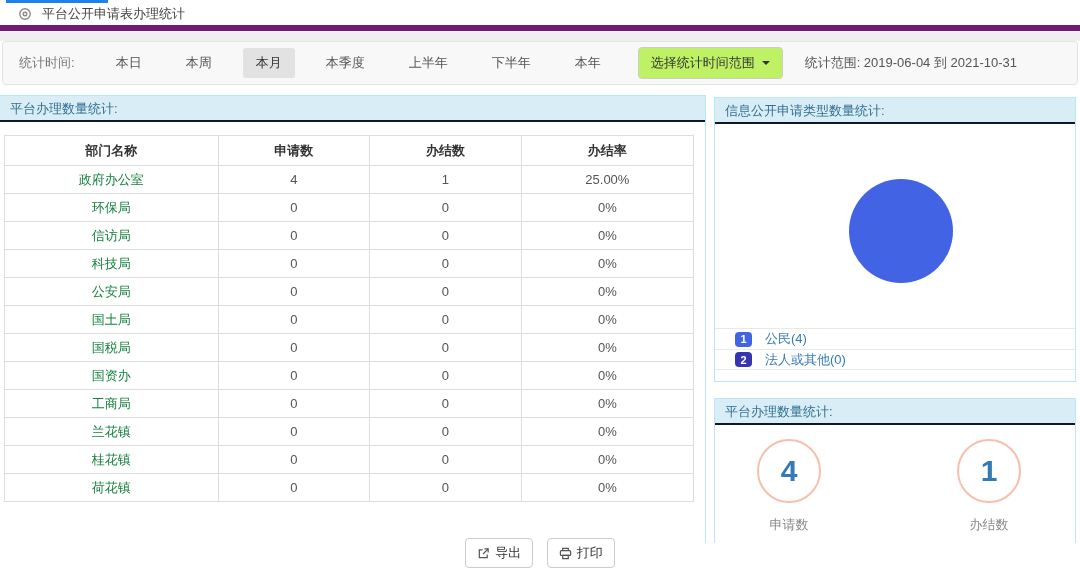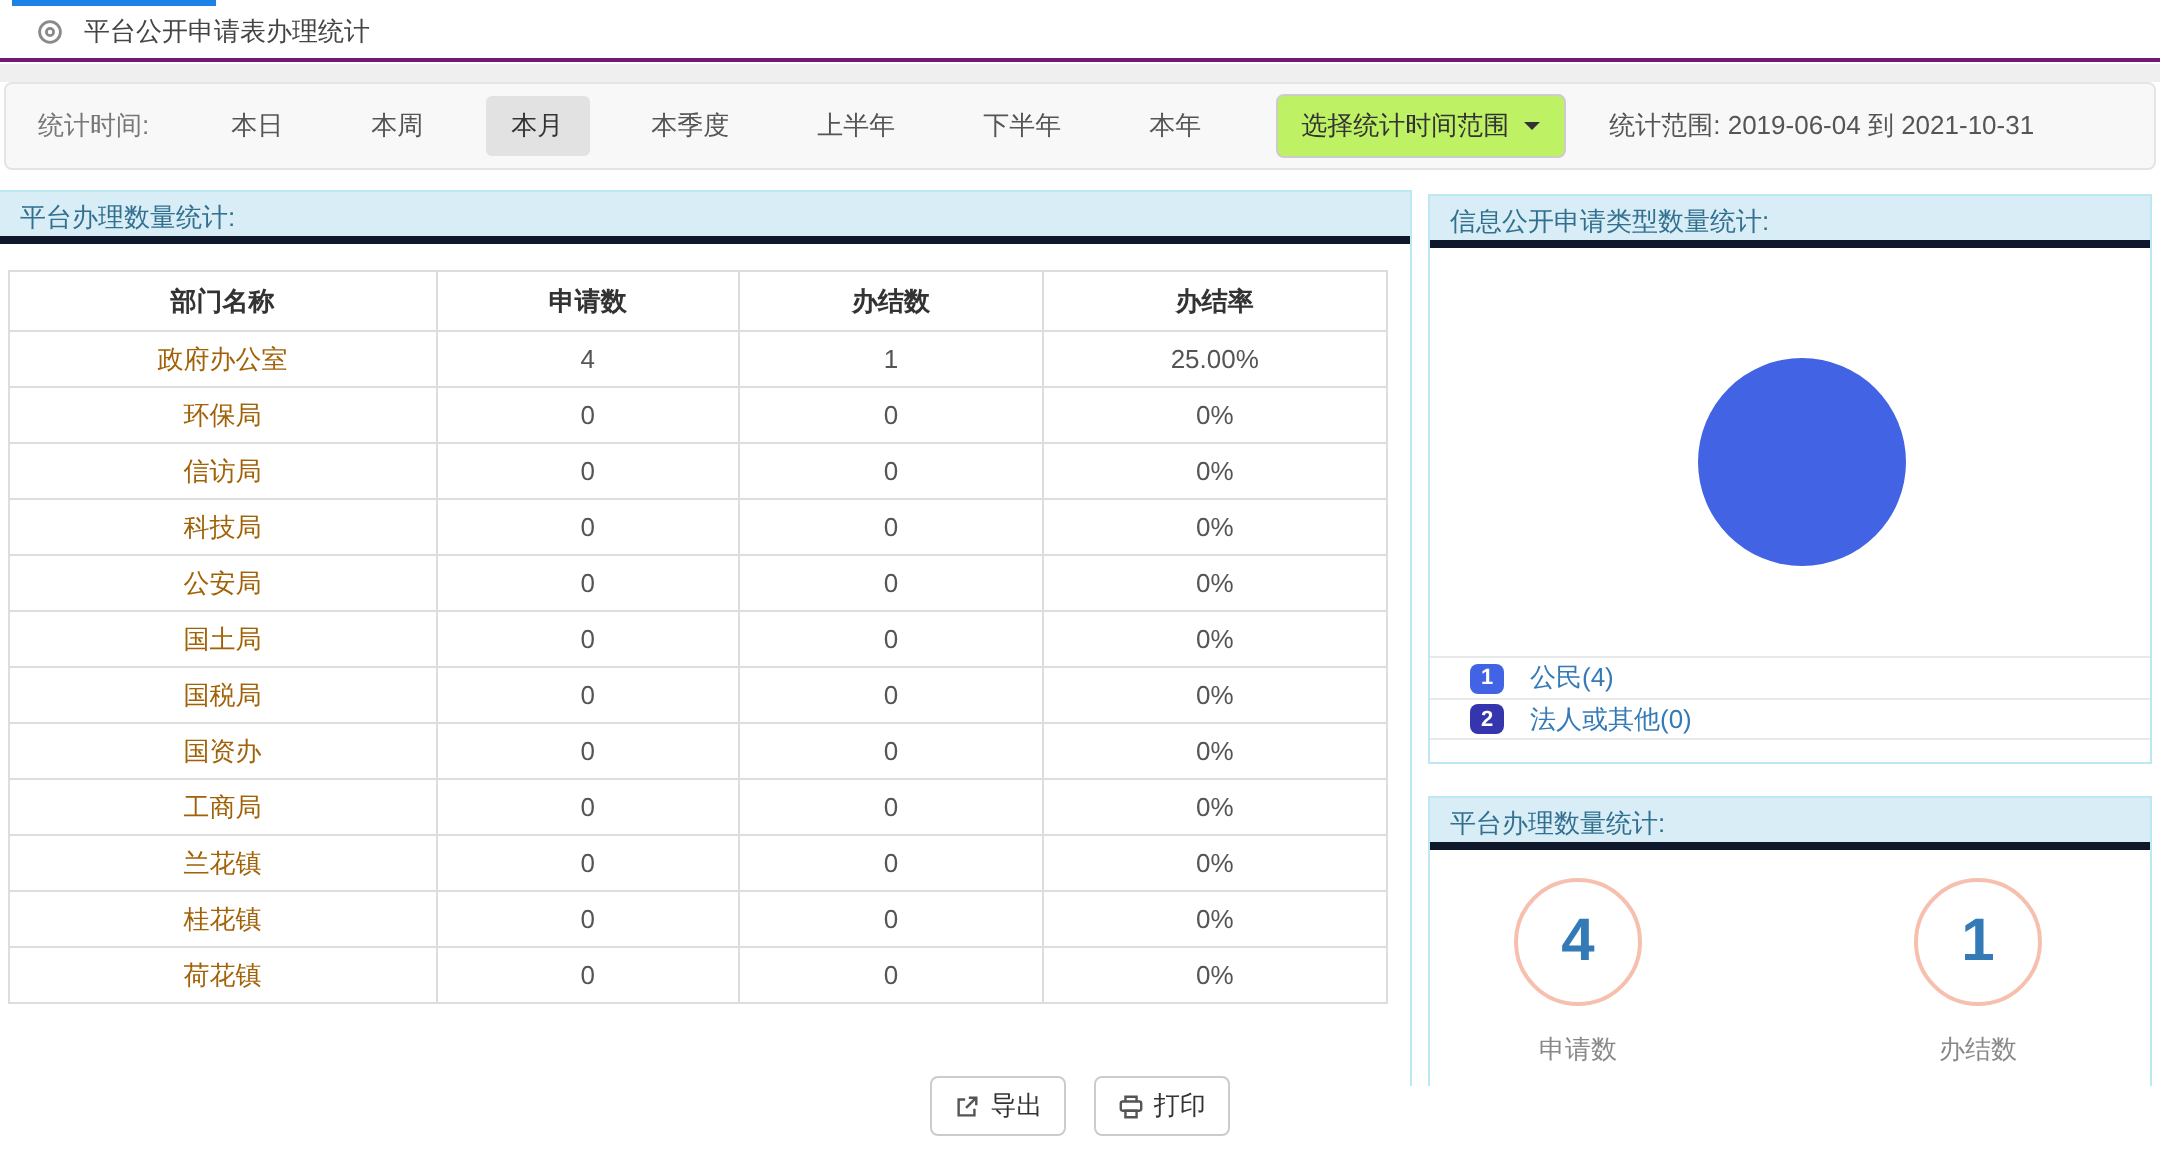--- a/index.html
+++ b/index.html
@@ -3,21 +3,21 @@
 <meta charset="utf-8">
 <style>
   * { margin:0; padding:0; box-sizing:border-box; }
   html,body { width:1080px; height:587px; background:#fff; overflow:hidden;
     font-family:"Liberation Sans","DejaVu Sans",sans-serif; font-size:13px; color:#333; }
   .app { position:relative; width:1080px; height:587px; background:#fff; overflow:hidden; }
 
   
   .tab-indicator { position:absolute; left:6px; top:0; width:102px; height:3px; background:#1c82e8; }
   .titlebar { position:absolute; left:0; top:3px; width:1080px; height:28px; background:#fff;
-    border-bottom:2px solid #701a75; display:flex; align-items:center; padding-left:18px; }
+    border-bottom:6px solid #701a75; display:flex; align-items:center; padding-left:18px; }
   .titlebar .eye { margin-right:10px; display:inline-flex; }
   .titlebar .title { color:#444; font-size:13px; }
 
   .gray-strip { position:absolute; left:0; top:32px; width:1080px; height:9px; background:#efefef; }
 
   
   .filter-well { position:absolute; left:2px; top:41px; width:1076px; height:44px;
     background:#f8f8f8; border:1px solid #e4e4e4; border-radius:4px;
     display:flex; align-items:center; padding:0 16px; }
   .filter-label { color:#777; margin-right:28px; }
@@ -27,28 +27,28 @@
     padding:6px 12px; color:#333; font-size:13px; display:inline-flex; align-items:center; cursor:pointer; }
   .caret { display:inline-block; margin-left:7px; width:0; height:0;
     border-left:4px solid transparent; border-right:4px solid transparent; border-top:4px solid #333; }
   .range-text { margin-left:22px; color:#555; }
 
   
   .content { position:absolute; left:0; top:95px; width:1080px; height:448px; overflow:hidden; }
 
   .panel { border:1px solid #bce8f1; background:#fff; }
   .panel-heading { height:26px; line-height:25px; background:#d9edf7; color:#31708f;
-    padding-left:10px; border-bottom:4px solid #0f172a; font-size:13px; }
+    padding-left:10px; border-bottom:2px solid #0f172a; font-size:13px; }
 
   .left-panel { position:absolute; left:-1px; top:0; width:707px; height:600px; }
   .dept-table { border-collapse:collapse; margin:13px 0 0 4px; width:690px; table-layout:fixed; }
   .dept-table th, .dept-table td { border:1px solid #ddd; text-align:center; font-size:13px; }
   .dept-table th { height:30px; color:#333; font-weight:bold; }
   .dept-table td { height:28px; color:#555; }
-  .dept-table td.dept { color:#a16207; cursor:pointer; }
+  .dept-table td.dept { color:#15803d; cursor:pointer; }
   .col-name { width:31%; } .col-a { width:22%; } .col-b { width:22%; } .col-c { width:25%; }
 
   .pie-panel { position:absolute; left:714px; top:2px; width:362px; height:285px; }
   .pie-circle { position:absolute; left:134px; top:81px; width:104px; height:104px; border-radius:50%; }
   .legend { position:absolute; left:0; top:230px; width:100%; }
   .legend-row { display:flex; align-items:center; height:21px; border-top:1px solid #e8e8e8; padding-left:20px; }
   .legend-row:last-child { border-bottom:1px solid #e8e8e8; }
   .legend-badge { width:17px; height:15px; border-radius:4px; color:#fff; font-size:11px; font-weight:bold;
     display:inline-flex; align-items:center; justify-content:center; margin-right:13px; }
   .legend-label { color:#337ab7; }

